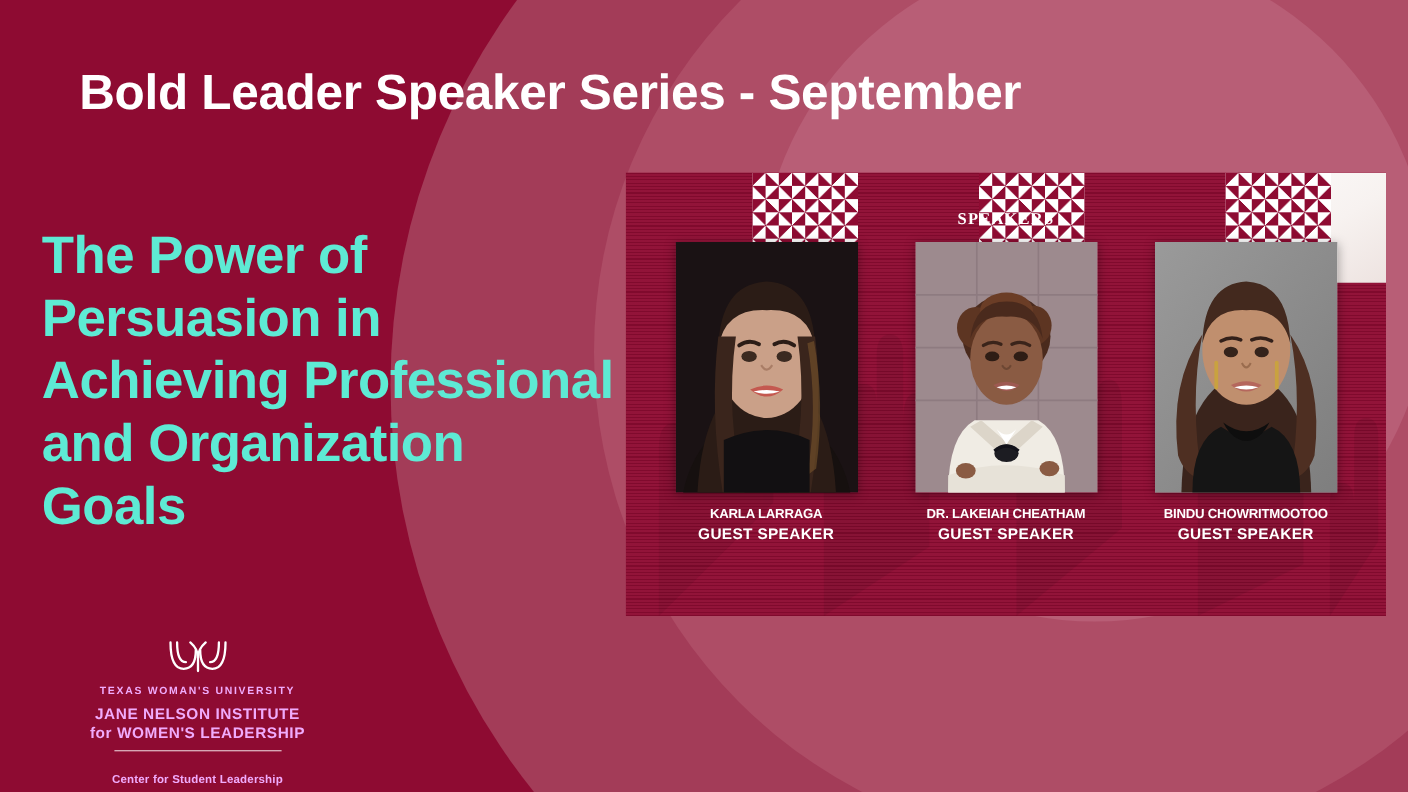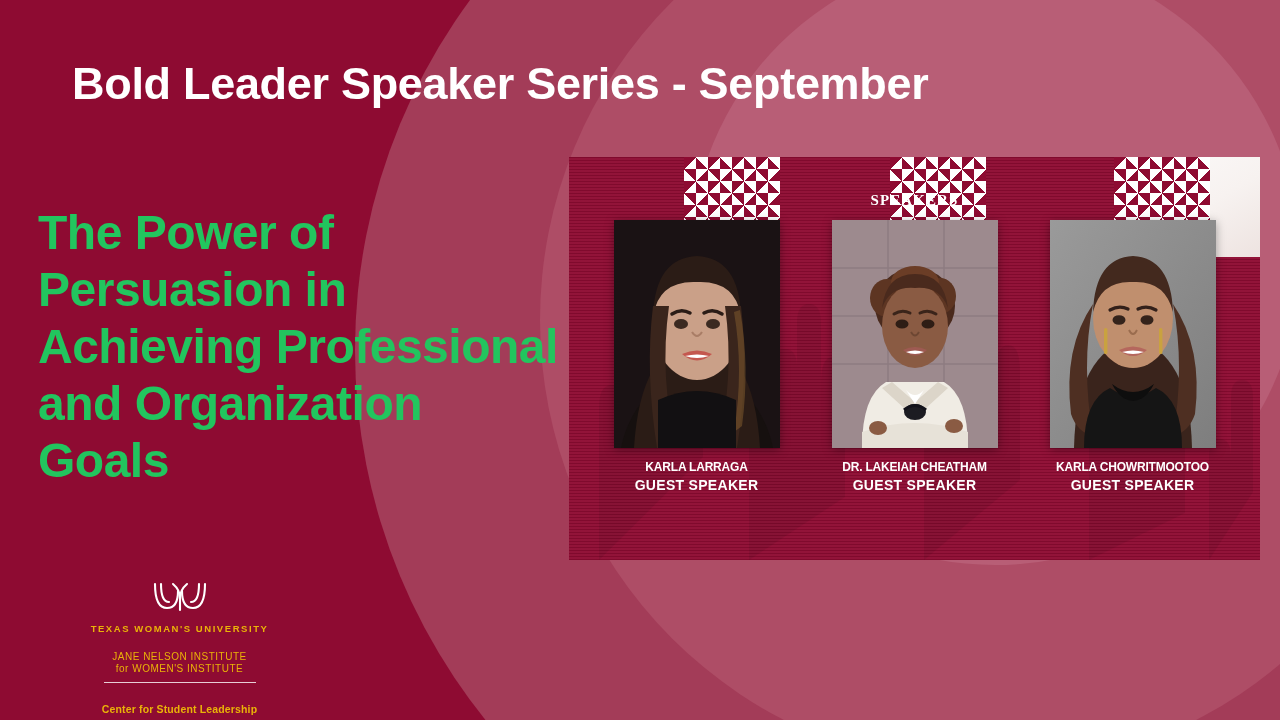--- a/index.html
+++ b/index.html
@@ -20,37 +20,37 @@
   
   .series-title {
     position:absolute; left:72px; top:58px;
     font-size:45px; font-weight:bold; color:#ffffff;
     letter-spacing:-0.3px; white-space:nowrap;
   }
 
   
   .hero-title {
     position:absolute; left:38px; top:204px; width:520px;
-    font-size:48px; font-weight:bold; color:#22c55e;
+    font-size:48px; font-weight:bold; color:#5eead4;
     line-height:1.19; letter-spacing:-0.5px;
   }
 
   
   .logo-lockup {
     position:absolute; left:62px; top:580px; width:235px;
-    text-align:center; color:#eab308;
+    text-align:center; color:#f0abfc;
   }
   .logo-mark { width:62px; height:34px; margin:0 auto 9px; display:block; }
   .logo-univ {
     font-size:9.5px; font-weight:bold; letter-spacing:1.55px;
     white-space:nowrap;
   }
   .logo-inst {
-    margin-top:17px; font-size:10px; line-height:1.22;
-    letter-spacing:0.5px; font-weight:normal;
+    margin-top:7px; font-size:14px; line-height:1.22;
+    letter-spacing:0.5px; font-weight:bold;
   }
   .logo-rule {
     width:152px; height:1px; background:rgba(255,255,255,.8);
     margin:7px auto 6px;
   }
   .logo-center { font-size:10.5px; font-weight:bold; letter-spacing:0.15px;margin-top:20px; }
 
   
   .speakers-panel {
     position:absolute; left:569px; top:157px;
@@ -235,21 +235,21 @@
           <path d="M88 89 q9-4 18 1" stroke="#32201a" stroke-width="3.2" fill="none" stroke-linecap="round"></path>
           <path d="M79 110 q4 8 8 0" stroke="#9a6c4e" stroke-width="1.9" fill="none"></path>
           <path d="M69 130 q14-7 28 0 q-14 12-28 0z" fill="#b5675d"></path>
           <path d="M72 132 q11-3 22 0 q-11 4-22 0z" fill="#ffffff"></path>
           <rect x="54" y="108" width="3.4" height="26" rx="1.6" fill="#c9a23f"></rect>
           <rect x="109" y="108" width="3.4" height="26" rx="1.6" fill="#c9a23f"></rect>
           <path d="M34 228 q0-48 26-60 q23 16 46 0 q26 12 26 60z" fill="#151515"></path>
           <path d="M62 164 q21 16 42 0 q-8 16-21 17 q-13-1-21-17z" fill="#0e0e0e"></path>
         </svg>
       </div>
-      <div class="name">KARLA CHOWRITMOOTOO</div>
+      <div class="name">BINDU CHOWRITMOOTOO</div>
       <div class="role">GUEST SPEAKER</div>
     </div>
 
   </div>
 </div>
 
 <div class="logo-lockup">
   <svg class="logo-mark" viewBox="0 0 62 34">
     <g fill="none" stroke="#ffffff" stroke-width="2.1" stroke-linecap="round">
       <path d="M6 4 q0 24 12 24 q11 0 11-17"></path>
@@ -257,17 +257,17 @@
       <path d="M56 4 q0 24-12 24 q-11 0-11-17"></path>
       <path d="M50 4 q0 18-8 18"></path>
       <path d="M24 4 q7 6 7 14"></path>
       <path d="M38 4 q-7 6-7 14"></path>
       <path d="M31 14 v16"></path>
     </g>
   </svg>
   <div class="logo-univ">TEXAS WOMAN'S UNIVERSITY</div>
   <div class="logo-inst">
     <div>JANE NELSON INSTITUTE</div>
-    <div>for WOMEN'S INSTITUTE</div>
+    <div>for WOMEN'S LEADERSHIP</div>
   </div>
   <div class="logo-rule"></div>
   <div class="logo-center">Center for Student Leadership</div>
 </div>
 
 </body></html>

